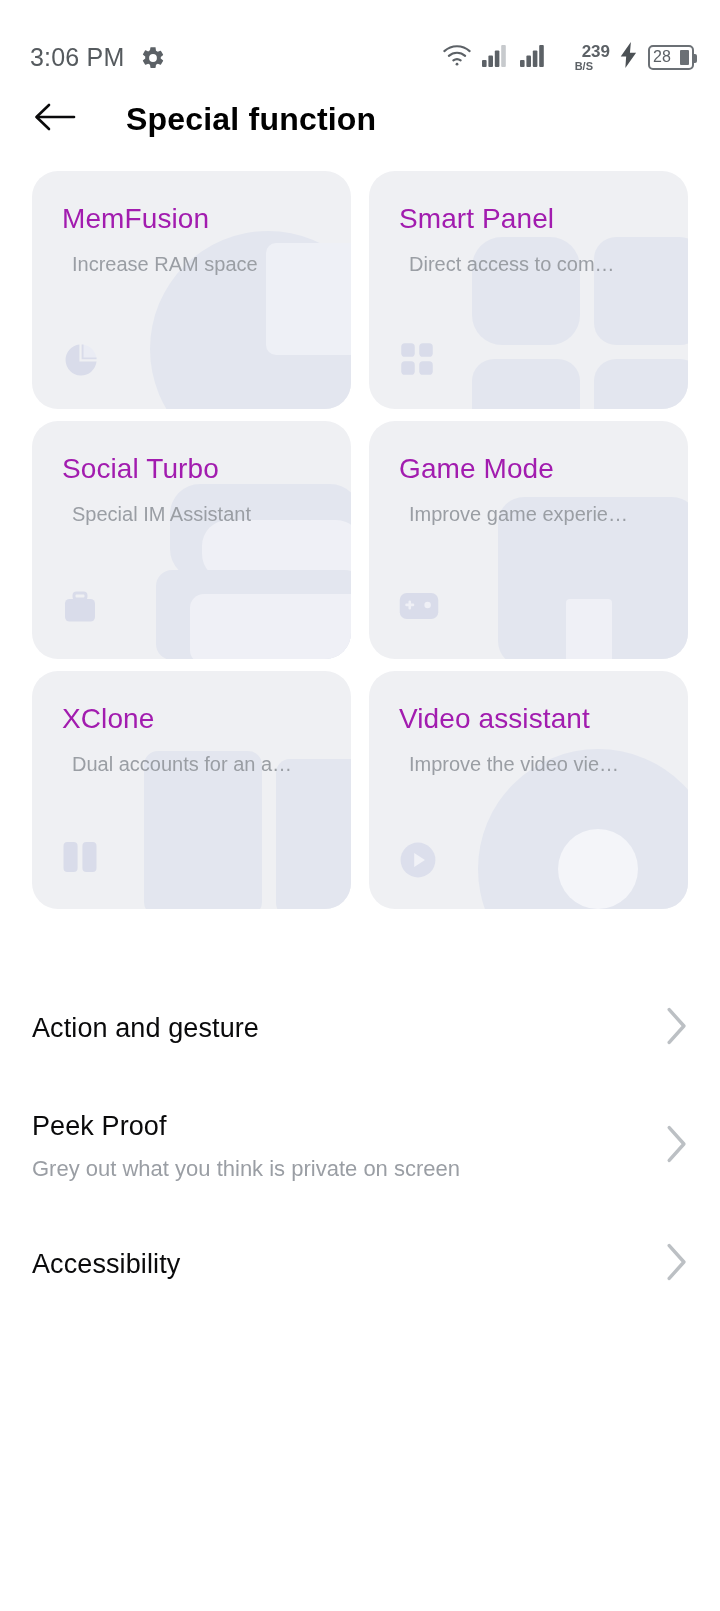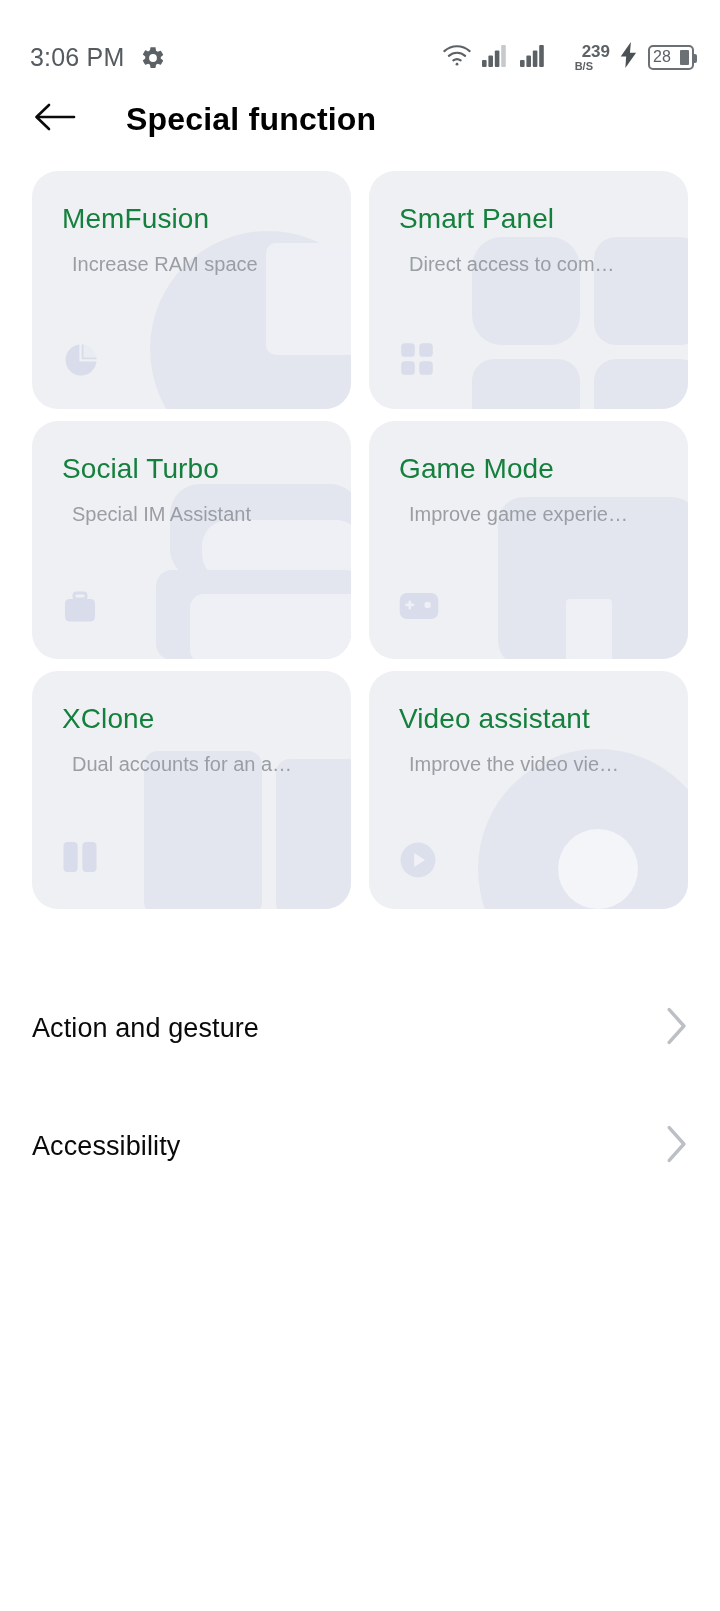--- a/index.html
+++ b/index.html
@@ -61,21 +61,21 @@
   .card {
     position: relative;
     height: 238px;
     background: #eff0f3;
     border-radius: 26px;
     overflow: hidden;
     cursor: pointer;
   }
   .card-title {
     position: relative; z-index: 3;
-    font-size: 28px; color: #15803d;
+    font-size: 28px; color: #a21caf;
     padding: 32px 0 0 30px;
     letter-spacing: .1px;
     white-space: nowrap;
   }
   .card-sub {
     position: relative; z-index: 3;
     font-size: 20px; color: #9a9ea4;
     padding: 18px 24px 0 40px;
     white-space: nowrap; overflow: hidden; text-overflow: ellipsis;
   }
@@ -280,20 +280,31 @@
     <div class="li-texts">
       <span class="li-title">Action and gesture</span>
     </div>
     <span>
       <svg class="chevron" viewBox="0 0 12 22" fill="none" stroke="#bcc0c4" stroke-width="2" stroke-linecap="round" stroke-linejoin="round">
           <path d="M1.5 1.5 10 11l-8.5 9.5"></path>
         </svg>
     </span>
   </div>
 
+  <div class="list-item">
+    <div class="li-texts">
+      <span class="li-title">Peek Proof</span>
+      <span class="li-sub">Grey out what you think is private on screen</span>
+    </div>
+    <span>
+      <svg class="chevron" viewBox="0 0 12 22" fill="none" stroke="#bcc0c4" stroke-width="2" stroke-linecap="round" stroke-linejoin="round">
+          <path d="M1.5 1.5 10 11l-8.5 9.5"></path>
+        </svg>
+    </span>
+  </div>
 
   <div class="list-item">
     <div class="li-texts">
       <span class="li-title">Accessibility</span>
     </div>
     <span>
       <svg class="chevron" viewBox="0 0 12 22" fill="none" stroke="#bcc0c4" stroke-width="2" stroke-linecap="round" stroke-linejoin="round">
           <path d="M1.5 1.5 10 11l-8.5 9.5"></path>
         </svg>
     </span>

